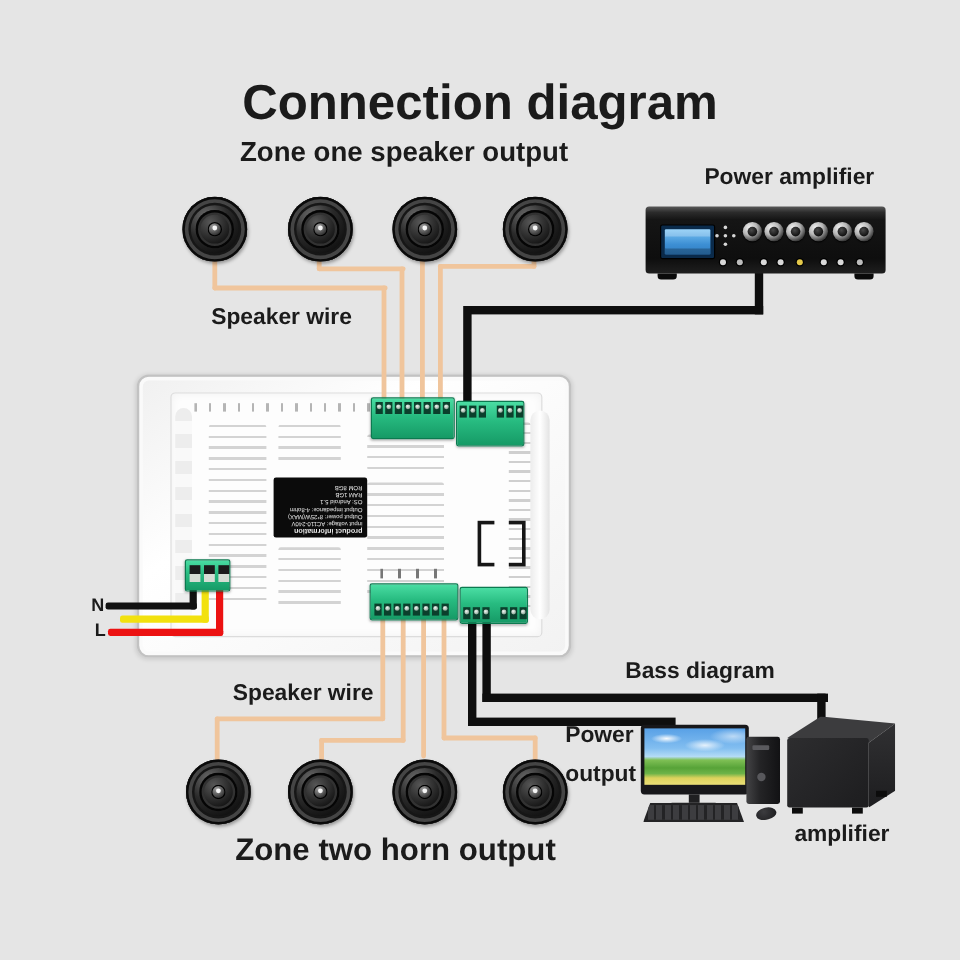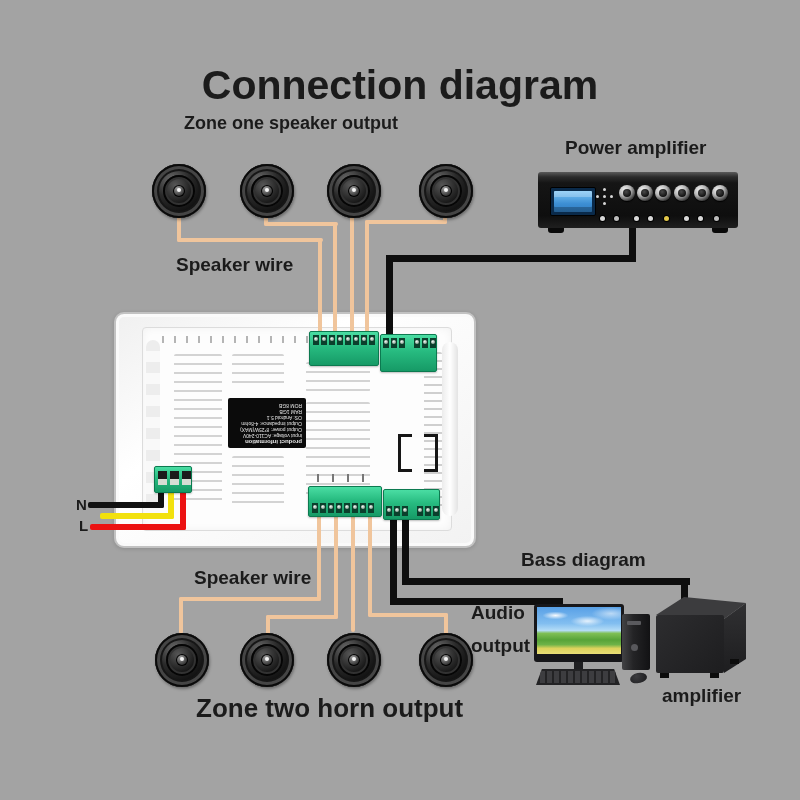--- a/index.html
+++ b/index.html
@@ -1,16 +1,16 @@
 <!DOCTYPE html>
 <html><head>
 <meta charset="utf-8">
 <style>
   html,body{margin:0;padding:0;background:#fff}
-  #canvas{position:relative;width:800px;height:800px;background:#a3a3a3;overflow:hidden;
+  #canvas{position:relative;width:800px;height:800px;background:#e5e5e5;overflow:hidden;
           font-family:"Liberation Sans",sans-serif;color:#191919}
   .lbl{position:absolute;font-weight:700;color:#1b1b1b;white-space:nowrap;z-index:4}
   
   .w{position:absolute;background:#f0c59c;border-radius:2px;z-index:2}
   .k{position:absolute;background:#0e0e0e;z-index:2}
   .pw{position:absolute;border-radius:2px;z-index:2}
   
   #panel{position:absolute;left:114px;top:312px;width:358px;height:232px;z-index:1;
          border:2px solid #c2c2c2;border-radius:10px;
          background:linear-gradient(145deg,#f0f0f0,#ffffff 35%,#f2f2f2);
@@ -90,28 +90,28 @@
   #sub .front{position:absolute;left:6px;top:22px;width:68px;height:58px;border-radius:2px;background:linear-gradient(135deg,#2d2d2f,#1d1d1f)}
   #sub .ft{position:absolute;width:9px;height:5px;background:#0c0c0c}
   .ridge{position:absolute;border-radius:8px}
 </style>
 </head>
 <body>
 
 <div id="canvas">
 
   <div class="lbl" style="left:50%;transform:translateX(-50%);top:62px;font-size:41px;letter-spacing:0">Connection diagram</div>
-  <div class="lbl" style="left:184px;top:113px;font-size:18px">Zone one speaker output</div>
-  <div class="lbl" style="left:565px;top:137px;font-size:19px">Power amplifier</div>
+  <div class="lbl" style="left:200px;top:113px;font-size:23px">Zone one speaker output</div>
+  <div class="lbl" style="left:587px;top:137px;font-size:19px">Power amplifier</div>
   <div class="lbl" style="left:176px;top:254px;font-size:19px">Speaker wire</div>
   <div class="lbl" style="left:76px;top:496px;font-size:15px">N</div>
   <div class="lbl" style="left:79px;top:517px;font-size:15px">L</div>
   <div class="lbl" style="left:194px;top:567px;font-size:19px">Speaker wire</div>
   <div class="lbl" style="left:521px;top:549px;font-size:19px">Bass diagram</div>
-  <div class="lbl" style="left:471px;top:602px;font-size:19px">Audio</div>
+  <div class="lbl" style="left:471px;top:602px;font-size:19px">Power</div>
   <div class="lbl" style="left:471px;top:635px;font-size:19px">output</div>
   <div class="lbl" style="left:662px;top:685px;font-size:19px">amplifier</div>
   <div class="lbl" style="left:196px;top:693px;font-size:26px">Zone two horn output</div>
 
   <div class="spk" style="left:152px;top:164px">
       <span class="glint"></span>
     </div>
   <div class="spk" style="left:240px;top:164px">
       <span class="glint"></span>
     </div>

